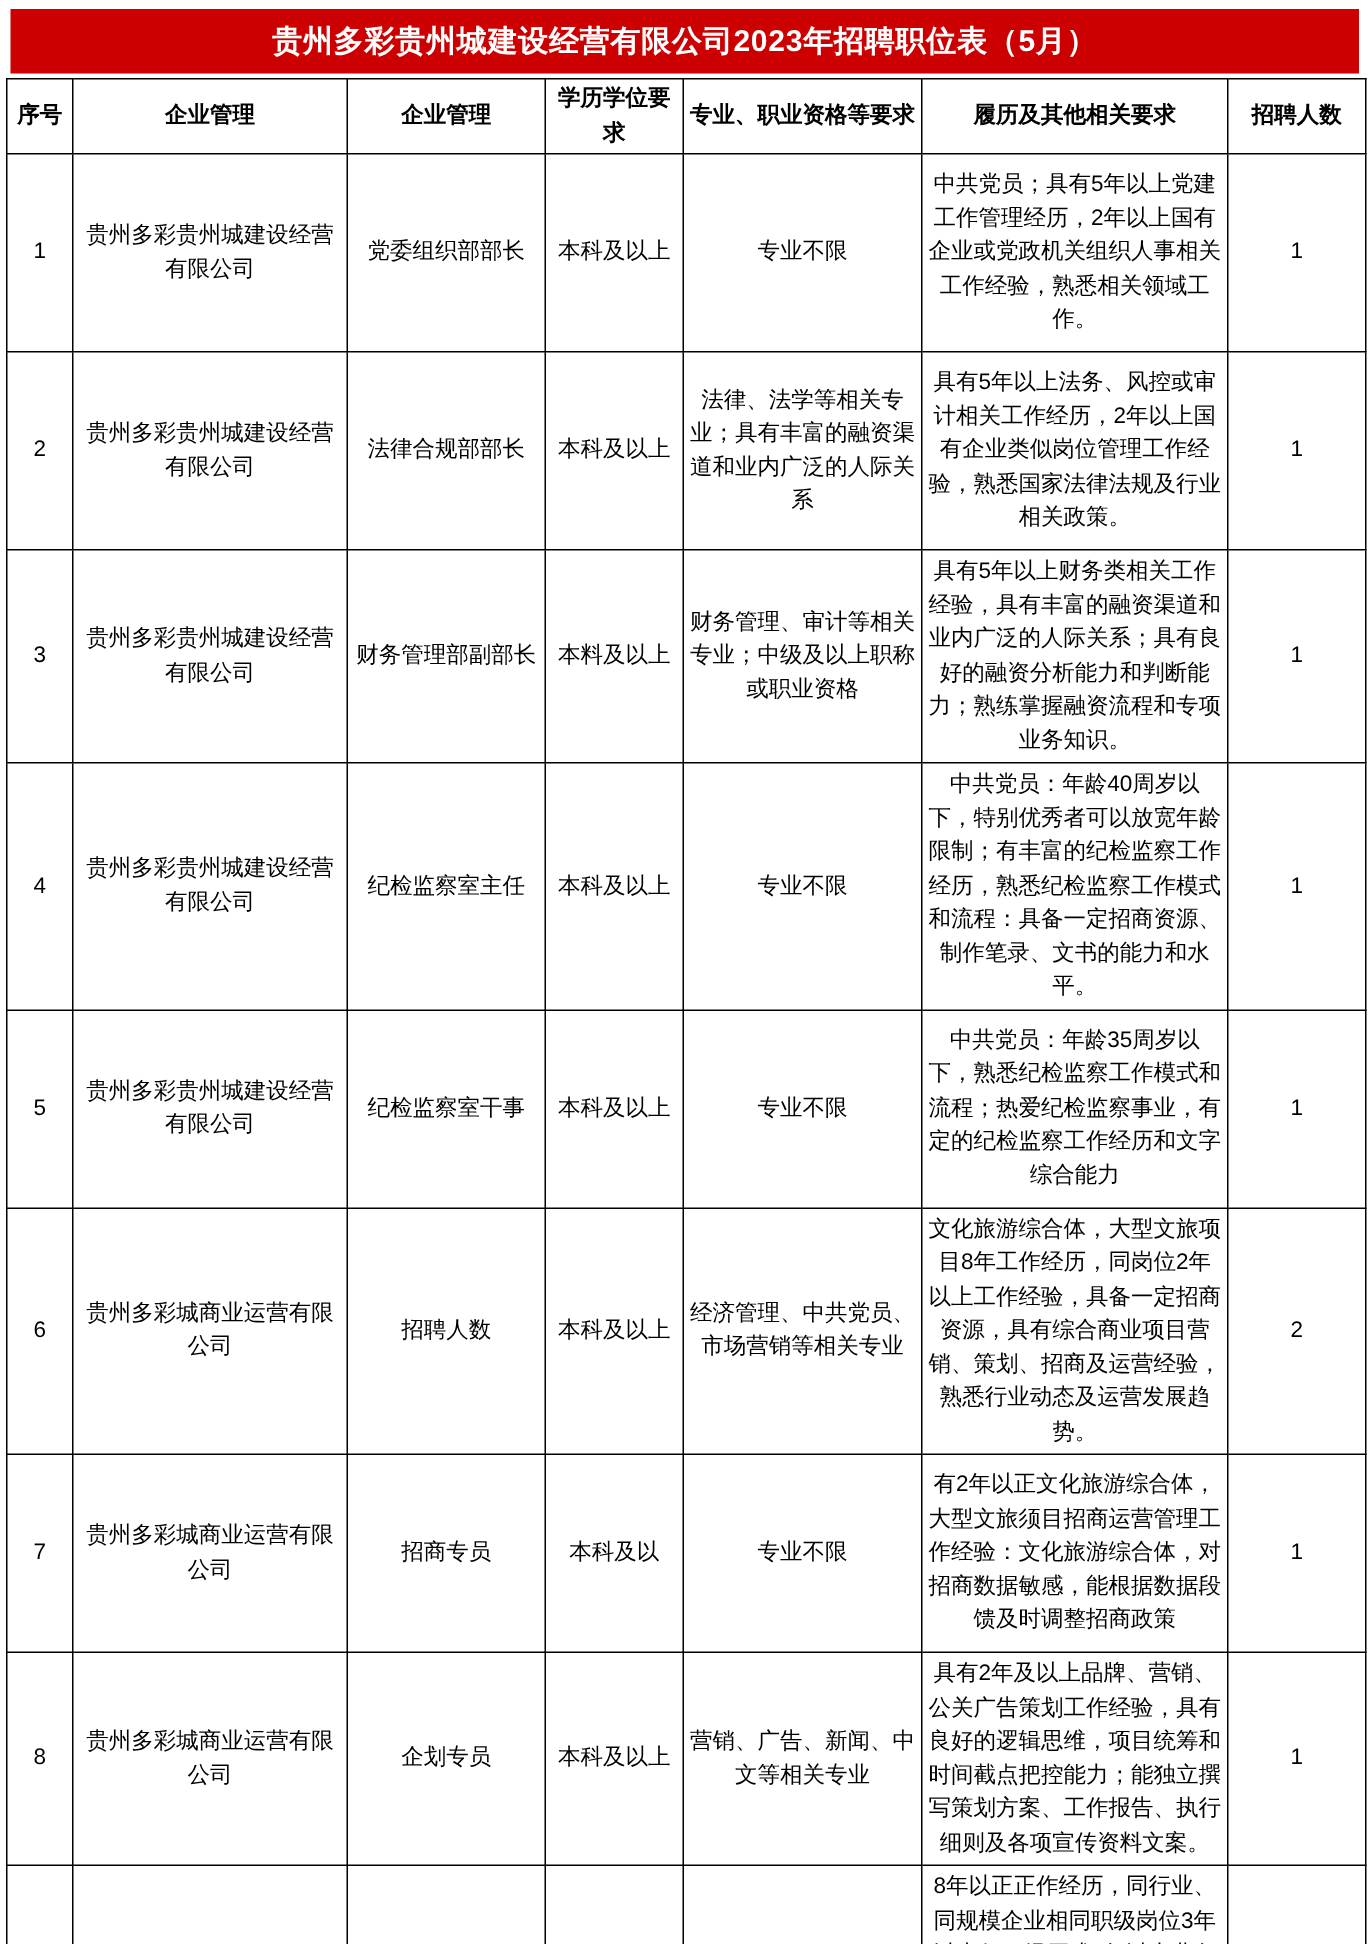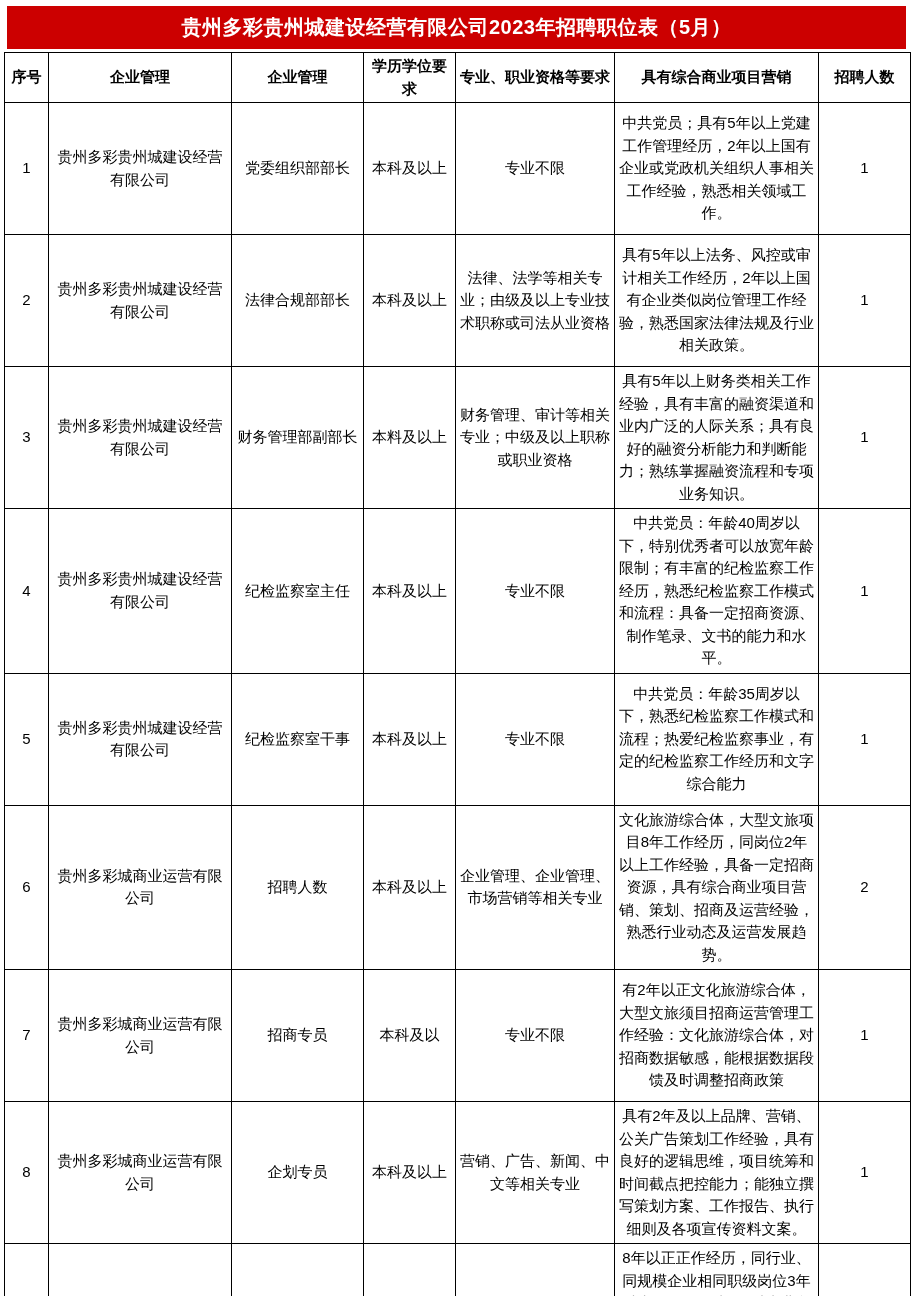--- a/index.html
+++ b/index.html
@@ -58,40 +58,40 @@
         <col style="width: 204px;">
         <col style="width: 92px;">
       </colgroup>
     <thead>
       <tr>
           <th>序号</th>
           <th>企业管理</th>
           <th>企业管理</th>
           <th>学历学位要求</th>
           <th>专业、职业资格等要求</th>
-          <th>具有综合商业项目营销</th>
+          <th>履历及其他相关要求</th>
           <th>招聘人数</th>
         </tr>
     </thead>
     <tbody>
         <tr>
           <td class="cell-no">1</td>
           <td class="cell-company">贵州多彩贵州城建设经营有限公司</td>
           <td class="cell-position">党委组织部部长</td>
           <td class="cell-education">本科及以上</td>
           <td class="cell-major">专业不限</td>
           <td class="cell-requirements">中共党员；具有5年以上党建工作管理经历，2年以上国有企业或党政机关组织人事相关工作经验，熟悉相关领域工作。</td>
           <td class="cell-count">1</td>
         </tr>
         <tr>
           <td class="cell-no">2</td>
           <td class="cell-company">贵州多彩贵州城建设经营有限公司</td>
           <td class="cell-position">法律合规部部长</td>
           <td class="cell-education">本科及以上</td>
-          <td class="cell-major">法律、法学等相关专业；由级及以上专业技术职称或司法从业资格</td>
+          <td class="cell-major">法律、法学等相关专业；具有丰富的融资渠道和业内广泛的人际关系</td>
           <td class="cell-requirements">具有5年以上法务、风控或审计相关工作经历，2年以上国有企业类似岗位管理工作经验，熟悉国家法律法规及行业相关政策。</td>
           <td class="cell-count">1</td>
         </tr>
         <tr>
           <td class="cell-no">3</td>
           <td class="cell-company">贵州多彩贵州城建设经营有限公司</td>
           <td class="cell-position">财务管理部副部长</td>
           <td class="cell-education">本料及以上</td>
           <td class="cell-major">财务管理、审计等相关专业；中级及以上职称或职业资格</td>
           <td class="cell-requirements">具有5年以上财务类相关工作经验，具有丰富的融资渠道和业内广泛的人际关系；具有良好的融资分析能力和判断能力；熟练掌握融资流程和专项业务知识。</td>
@@ -113,21 +113,21 @@
           <td class="cell-education">本科及以上</td>
           <td class="cell-major">专业不限</td>
           <td class="cell-requirements">中共党员：年龄35周岁以下，熟悉纪检监察工作模式和流程；热爱纪检监察事业，有定的纪检监察工作经历和文字综合能力</td>
           <td class="cell-count">1</td>
         </tr>
         <tr>
           <td class="cell-no">6</td>
           <td class="cell-company">贵州多彩城商业运营有限公司</td>
           <td class="cell-position">招聘人数</td>
           <td class="cell-education">本科及以上</td>
-          <td class="cell-major">企业管理、企业管理、市场营销等相关专业</td>
+          <td class="cell-major">经济管理、中共党员、市场营销等相关专业</td>
           <td class="cell-requirements">文化旅游综合体，大型文旅项目8年工作经历，同岗位2年以上工作经验，具备一定招商资源，具有综合商业项目营销、策划、招商及运营经验，熟悉行业动态及运营发展趋势。</td>
           <td class="cell-count">2</td>
         </tr>
         <tr>
           <td class="cell-no">7</td>
           <td class="cell-company">贵州多彩城商业运营有限公司</td>
           <td class="cell-position">招商专员</td>
           <td class="cell-education">本科及以</td>
           <td class="cell-major">专业不限</td>
           <td class="cell-requirements">有2年以正文化旅游综合体，大型文旅须目招商运营管理工作经验：文化旅游综合体，对招商数据敏感，能根据数据段馈及时调整招商政策</td>

